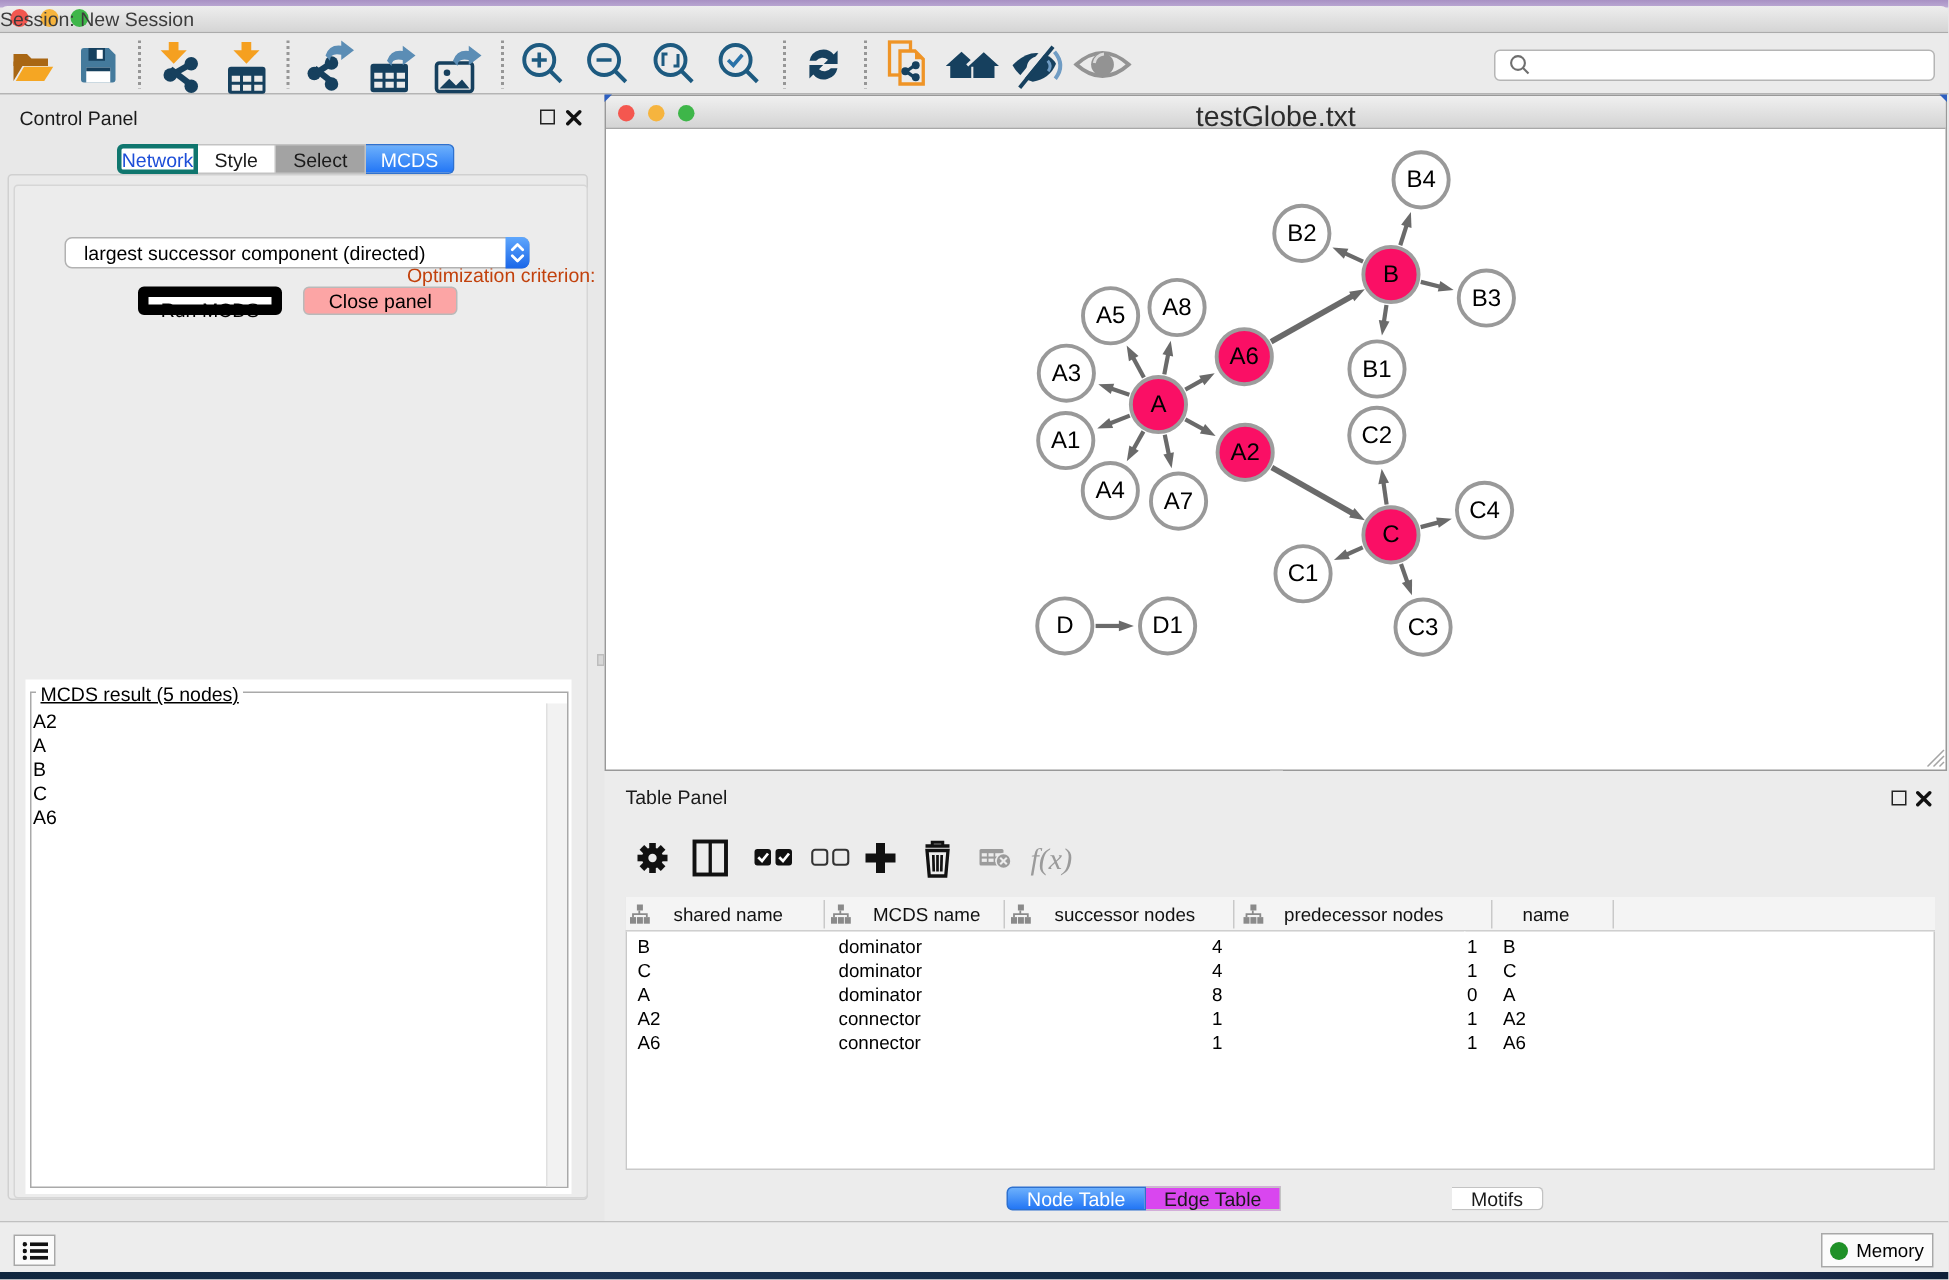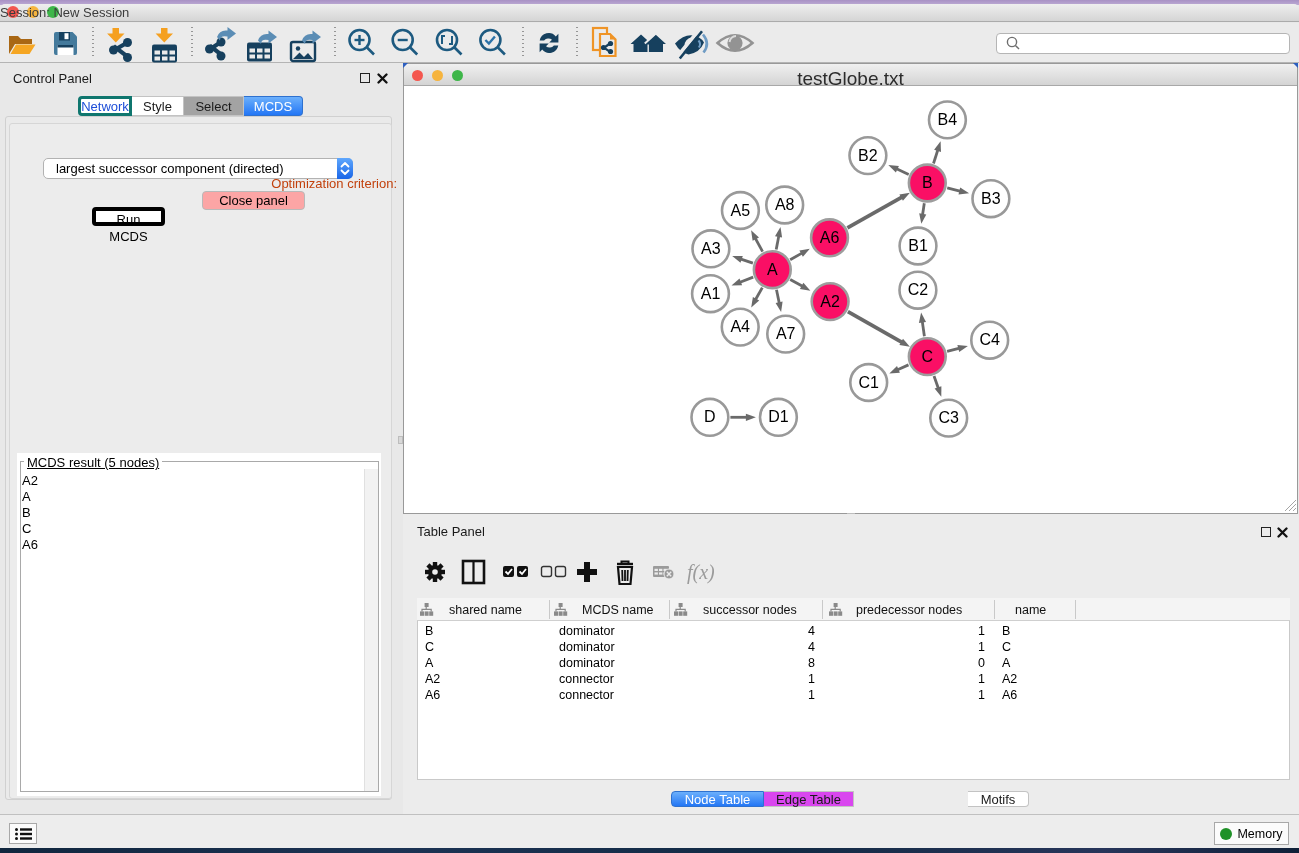--- a/index.html
+++ b/index.html
@@ -188,21 +188,21 @@
 <div class="abs" style="left:0;top:136px;width:397px;text-align:right;font-size:13px;color:#c2410c;margin-top:40px;">Optimization criterion:</div>
 
 <div class="abs" style="left:43px;top:158px;width:310px;height:21px;background:#fff;border:1px solid #b2b2b2;border-radius:5px;"></div>
 <div class="abs" style="left:56px;top:161px;font-size:13px;color:#000;">largest successor component (directed)</div>
 <div class="abs" style="left:337px;top:158px;width:16px;height:21px;background:linear-gradient(#5fa7fd,#1a66e8);border-radius:0 5px 5px 0;"></div>
 <svg class="abs" style="left:338px;top:160px;" width="14" height="17" xmlns="http://www.w3.org/2000/svg">
  <path d="M3.5 6.5 L7 3 L10.5 6.5" fill="none" stroke="#fff" stroke-width="1.8" stroke-linecap="round" stroke-linejoin="round"></path>
  <path d="M3.5 10.5 L7 14 L10.5 10.5" fill="none" stroke="#fff" stroke-width="1.8" stroke-linecap="round" stroke-linejoin="round"></path>
 </svg>
 
-<div class="abs" style="left:92px;top:191px;width:73px;height:19px;background:#fff;border:4px solid #000000;border-radius:4px;text-align:center;font-size:13px;color:#000;line-height:17px;margin-top:16px;">Run MCDS</div>
+<div class="abs" style="left:92px;top:191px;width:96px;height:19px;background:#fff;border:7px solid #000000;border-radius:4px;text-align:center;font-size:13px;color:#000;line-height:17px;">Run MCDS</div>
 <div class="abs" style="left:202px;top:191px;width:103px;height:19px;background:#fca5a5;border:1px solid #b9b9b9;border-radius:4px;text-align:center;font-size:13px;color:#000;line-height:17px;">Close panel</div>
 
 <div class="abs" style="left:17px;top:453px;width:364px;height:343px;background:#fff;"></div>
 <div class="abs" style="left:20px;top:461px;width:359px;height:331px;border:1px solid #a9a9a9;"></div>
 <div class="abs" style="left:24px;top:455px;background:#fff;padding:0 3px;font-size:13px;color:#000;text-decoration:underline;">MCDS result (5 nodes)</div>
 <div class="abs" style="left:364px;top:469px;width:14px;height:322px;background:#f2f2f2;border-left:1px solid #e0e0e0;"></div>
 <div class="abs" style="left:22px;top:473px;font-size:13px;color:#000;line-height:16px;">A2<br>A<br>B<br>C<br>A6</div>
 
 <div class="abs" style="left:403px;top:63px;width:895px;height:451px;border:1px solid #999;background:#fff;"></div>
 <div class="abs" style="left:404px;top:64px;width:893px;height:22px;background:linear-gradient(#f0f0f0,#d4d4d4);border-bottom:1px solid #a8a8a8;"></div>

